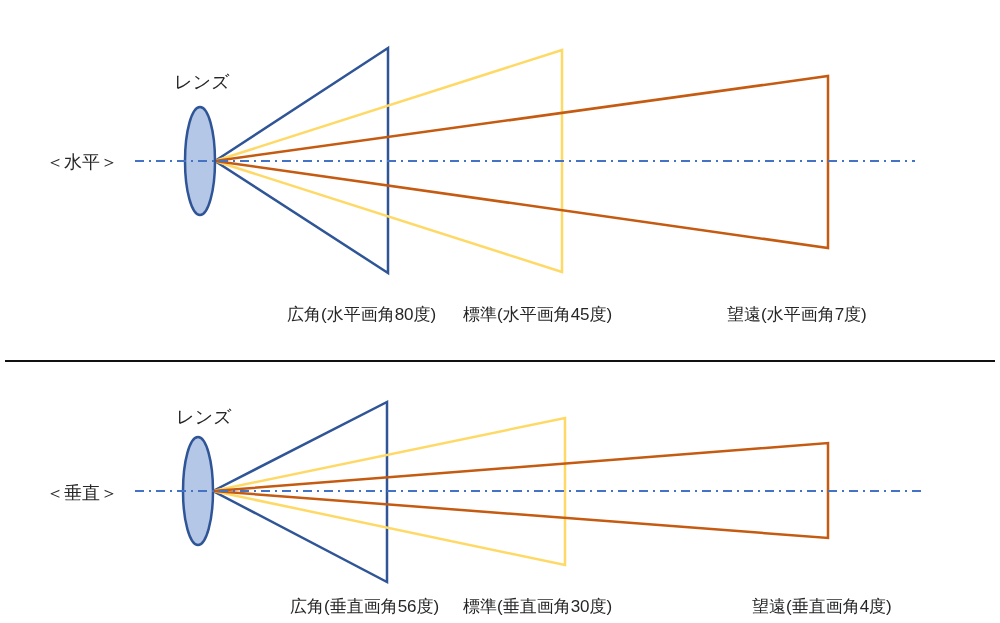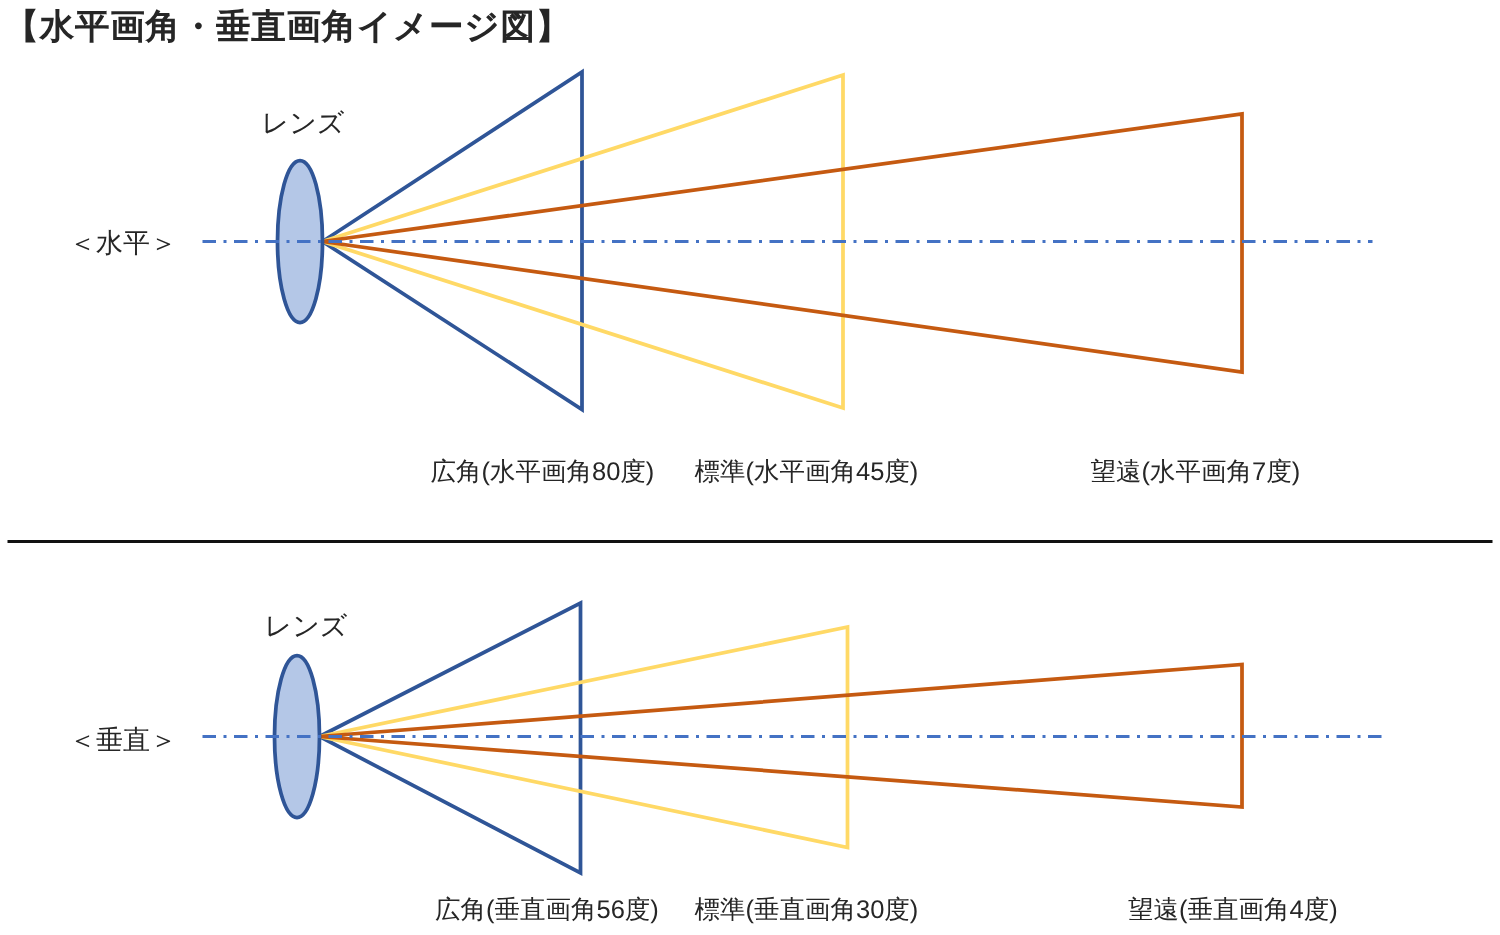--- a/index.html
+++ b/index.html
@@ -63,21 +63,20 @@
     font-size: 17px;
     fill: #262626;
     text-anchor: start;
   }
 </style>
 </head>
 <body>
 
 <div class="stage">
 
-  <h1 class="title">【水平画角・垂直画角イメージ図】</h1>
 
   <svg class="diagram" width="1000" height="623" viewBox="0 0 1000 623">
 
     <g>
       <text class="lens-label" x="202" y="88">レンズ</text>
 
       <text class="axis-label" x="46" y="168">＜水平＞</text>
 
       <polygon class="cone" points="215,161 388,48 388,273" stroke="#2F5597"></polygon>
 

